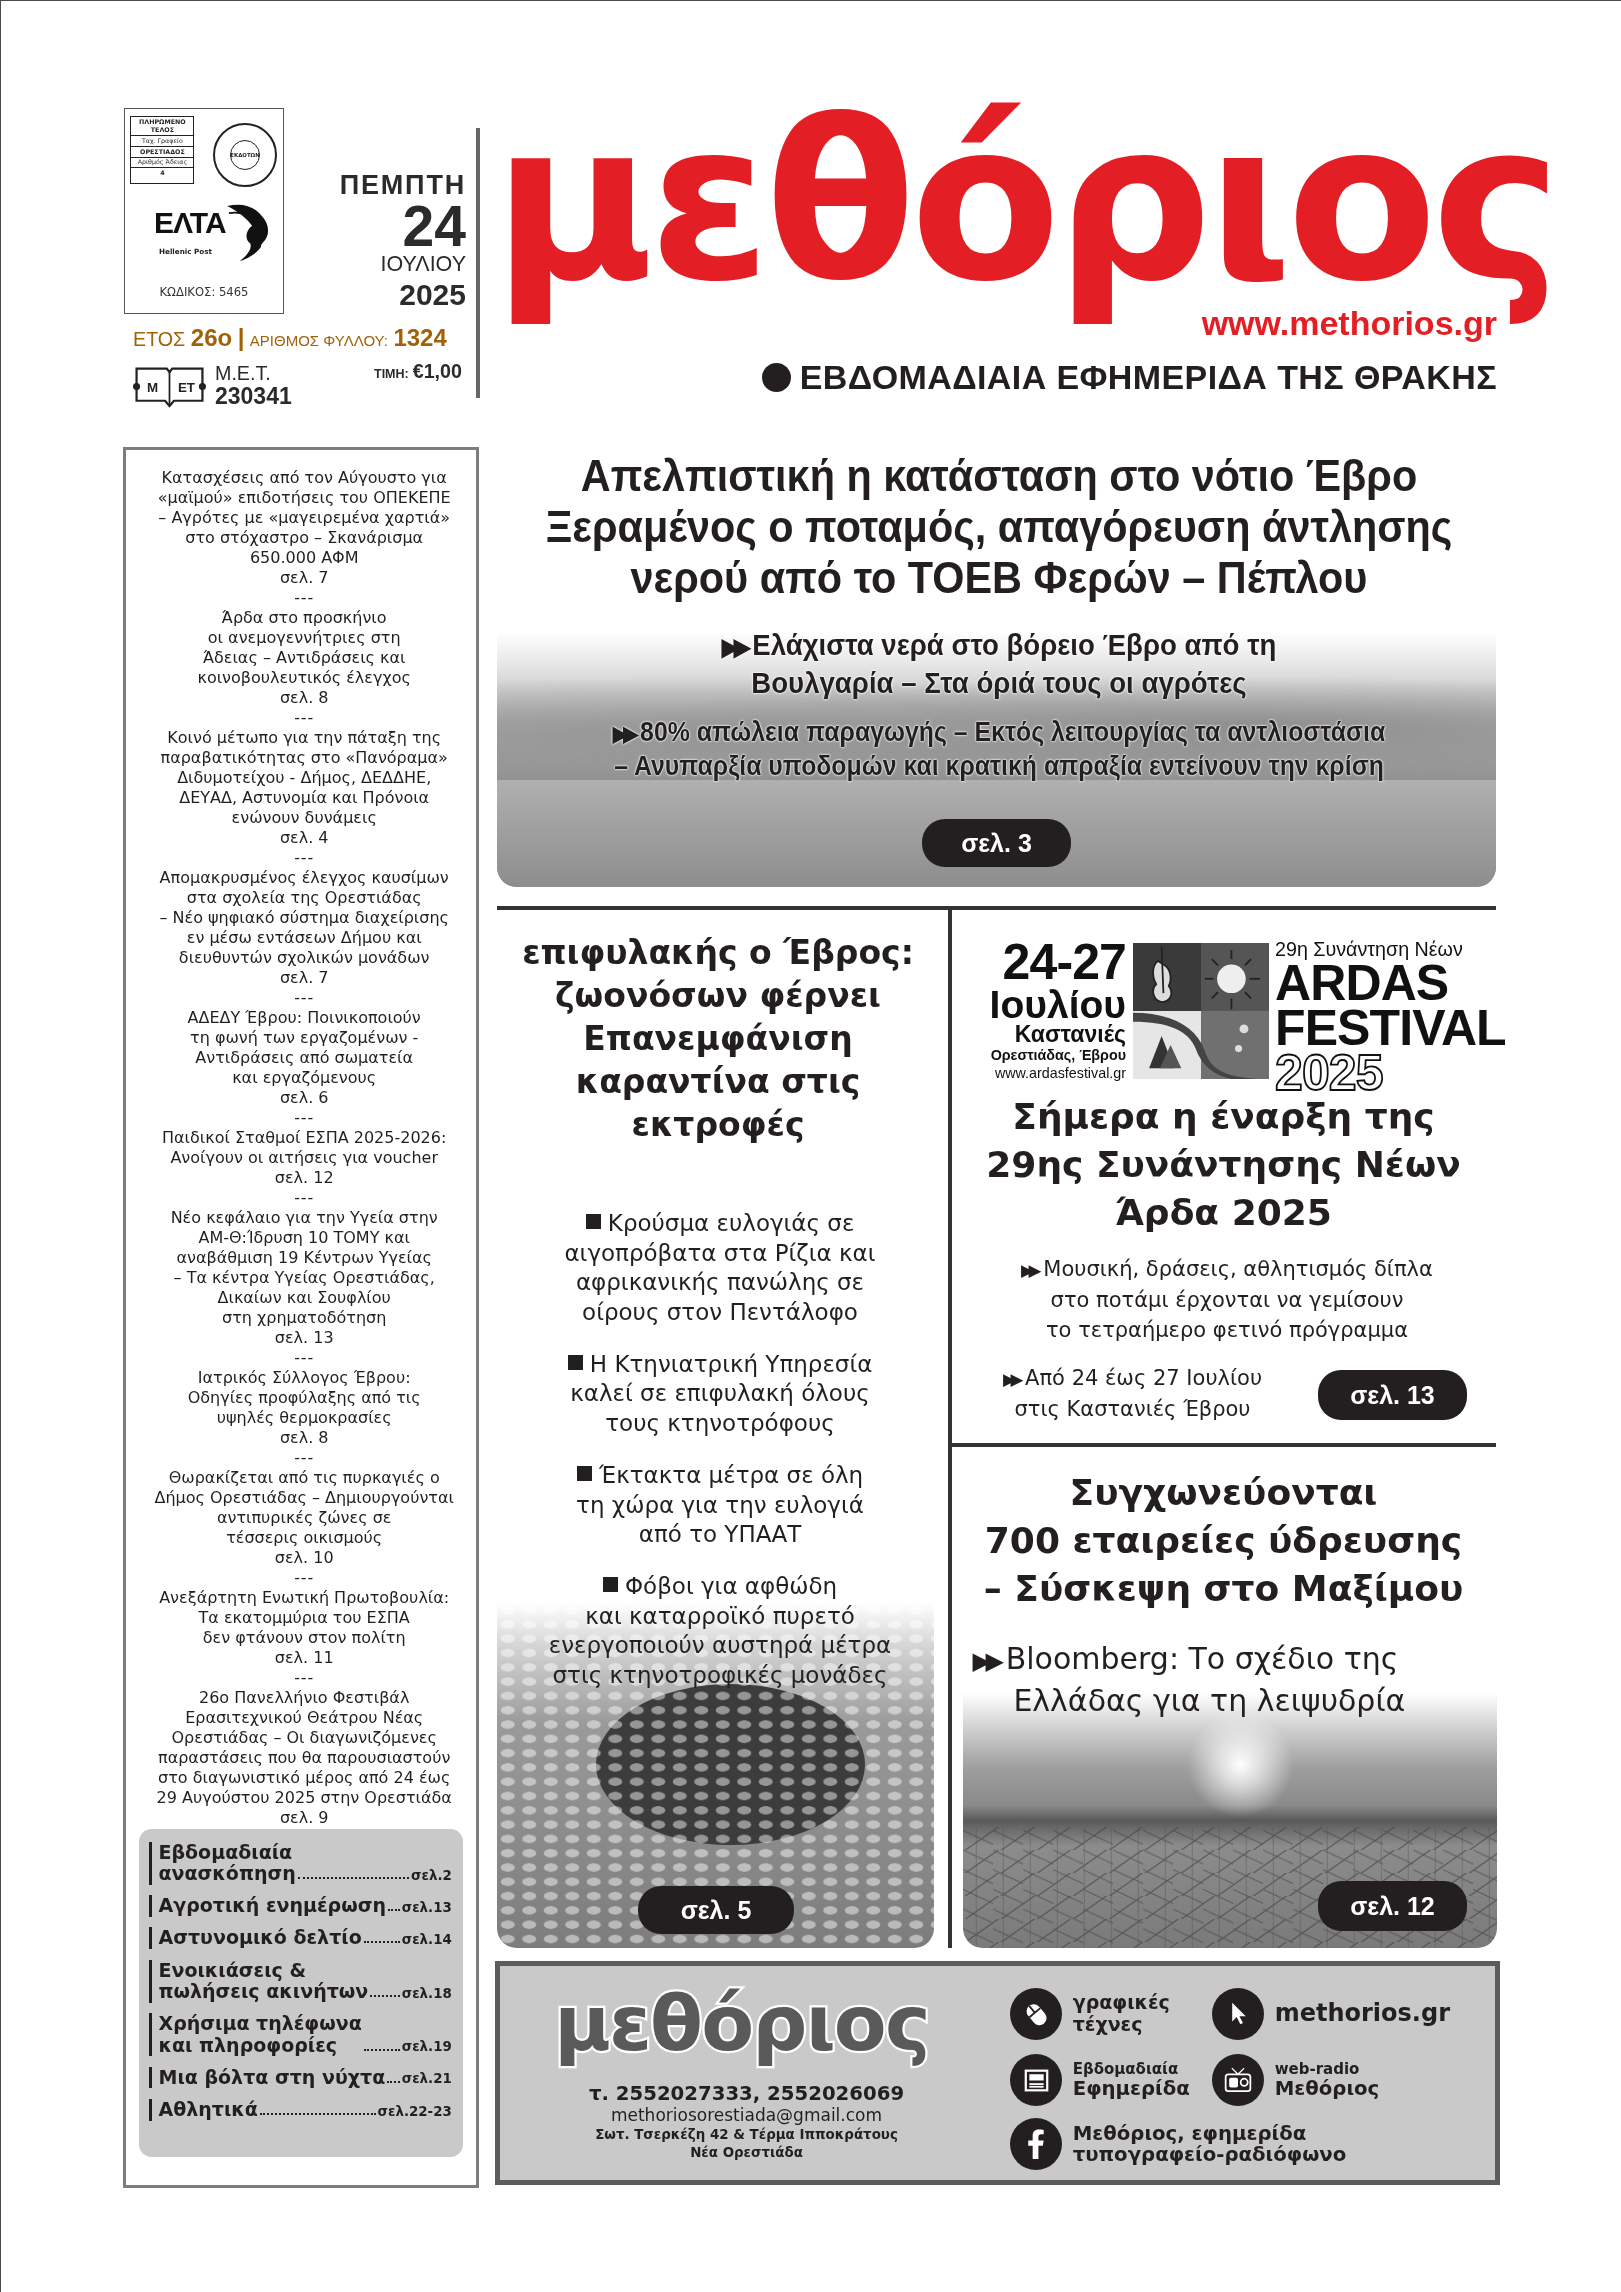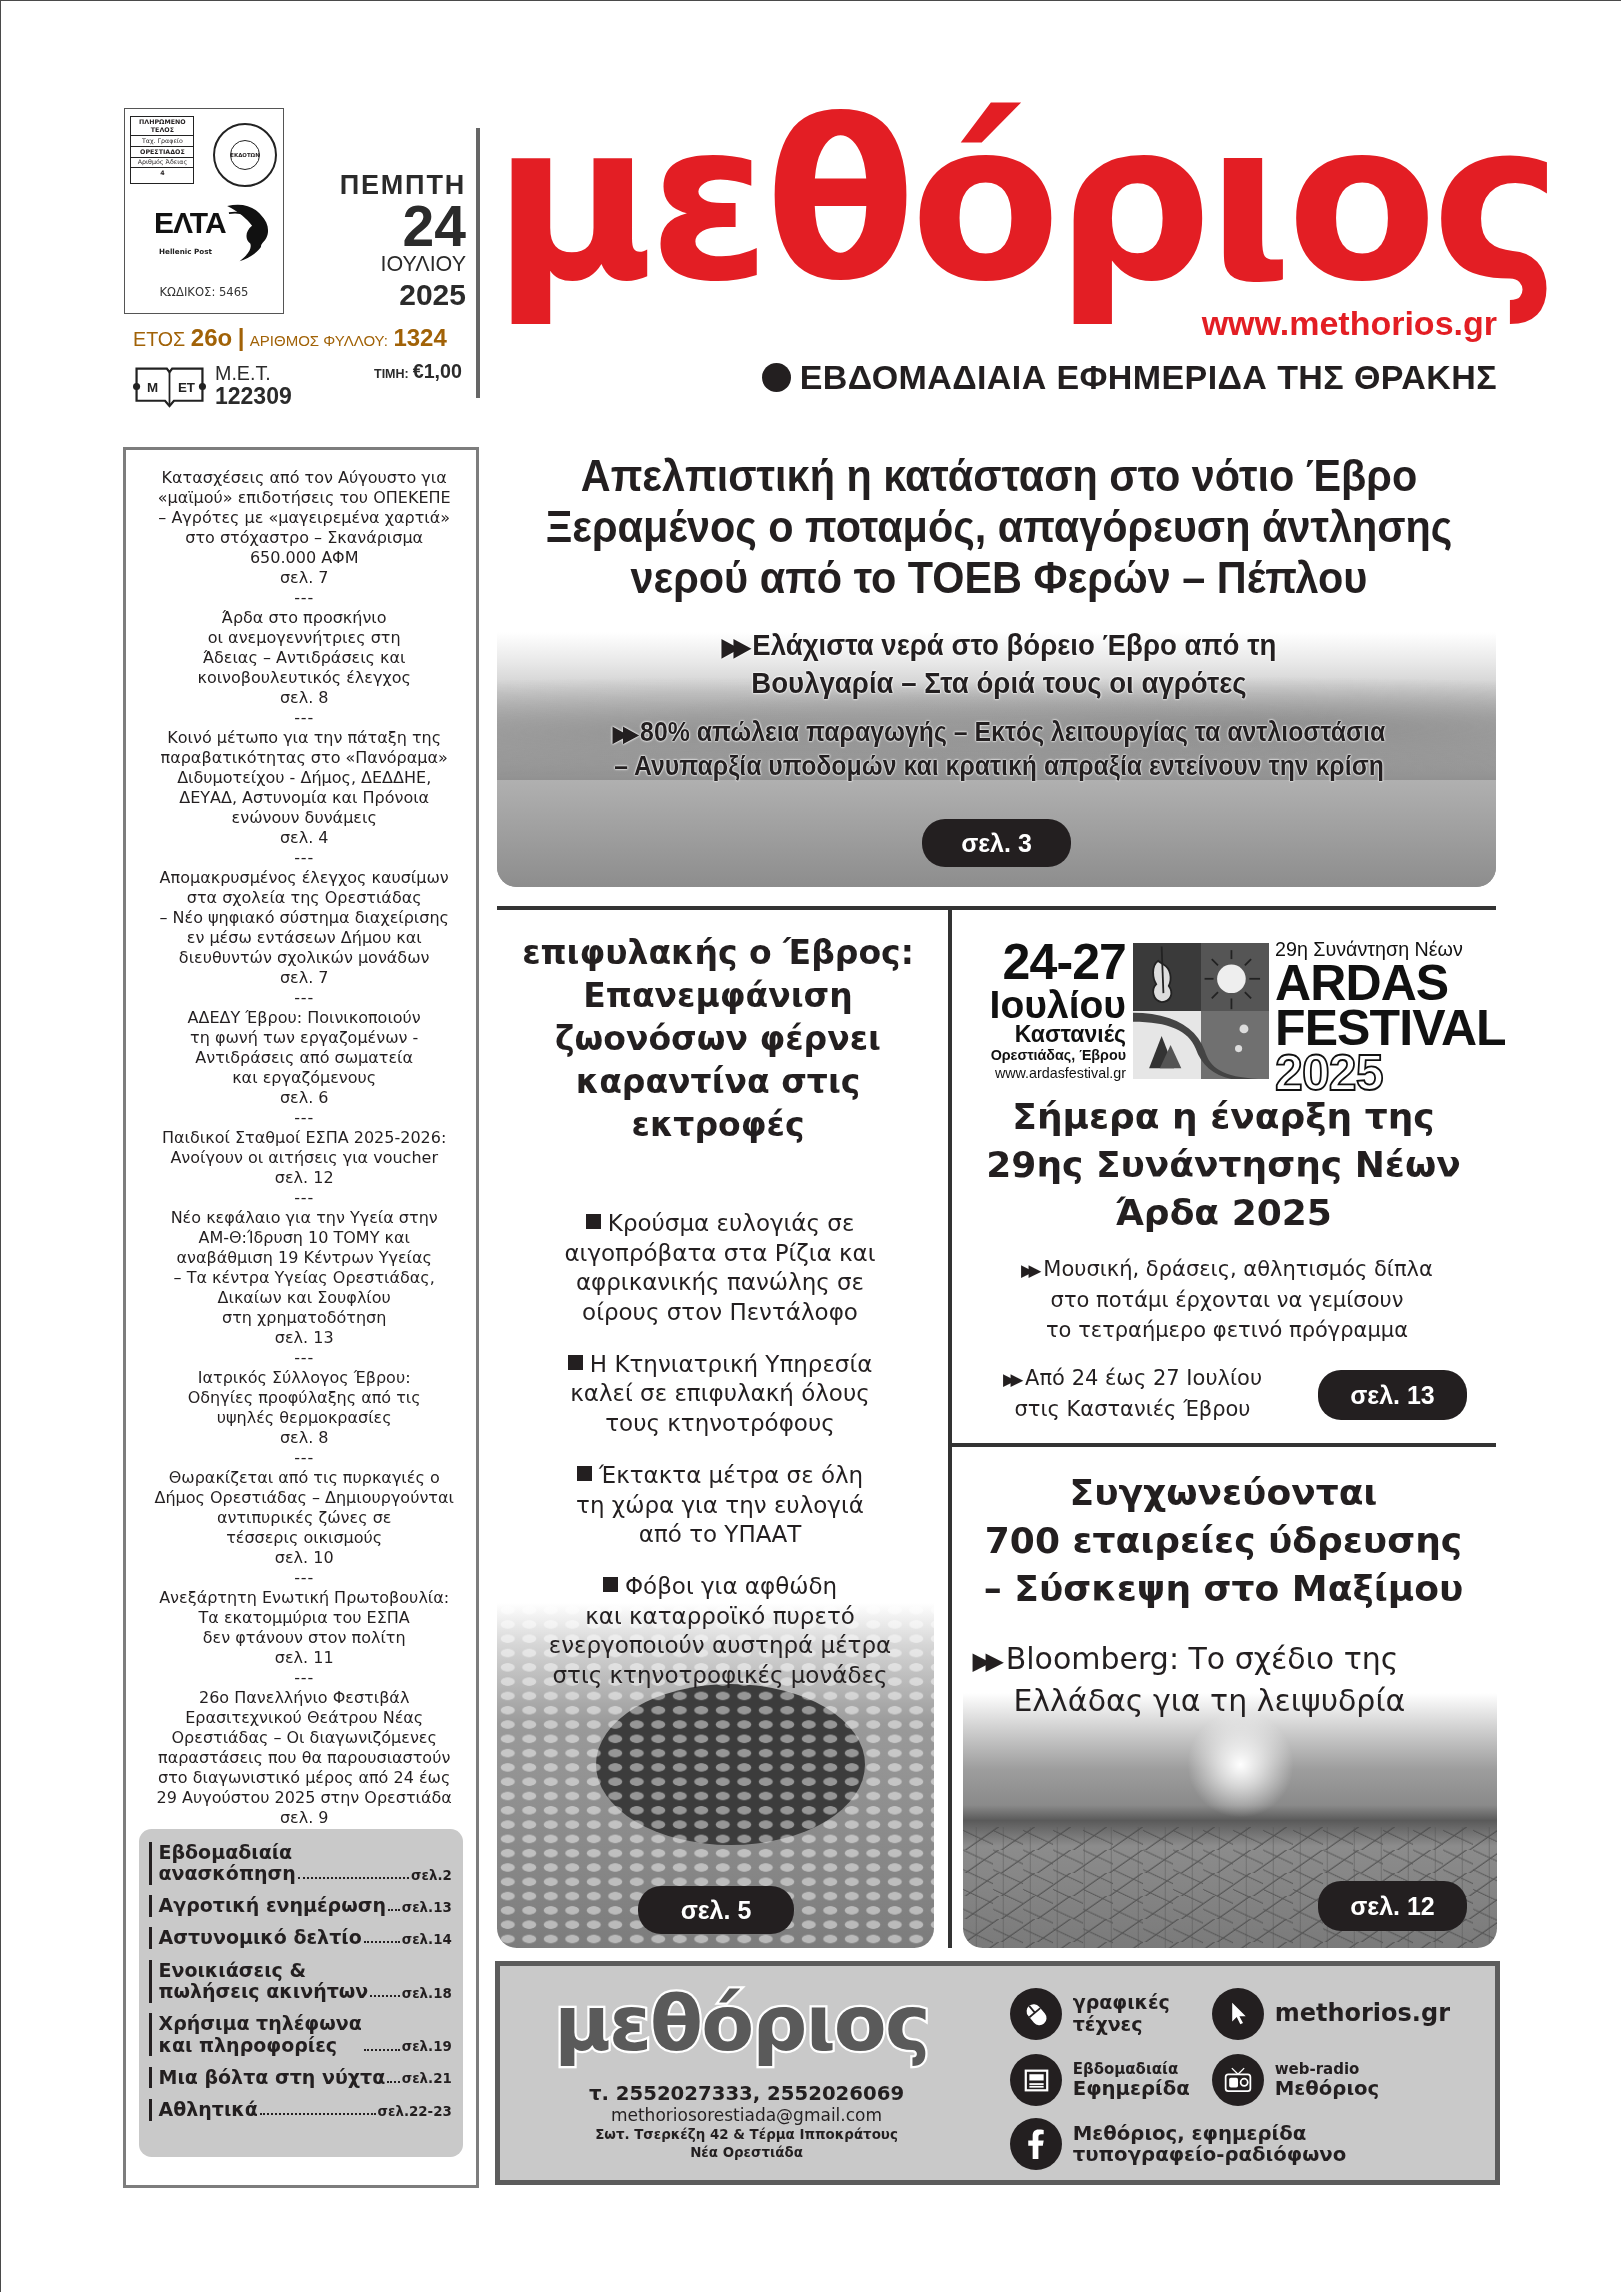--- a/index.html
+++ b/index.html
@@ -180,21 +180,21 @@
 <svg class="met-icon" viewBox="0 0 82 48">
   <path d="M4 4 H38 L41 8 L44 4 H78 V40 H46 L41 46 L36 40 H4 Z" fill="none" stroke="#222" stroke-width="2.5"></path>
   <line x1="41" y1="8" x2="41" y2="44" stroke="#222" stroke-width="2"></line>
   <circle cx="4" cy="24" r="4" fill="#222"></circle>
     <circle cx="78" cy="24" r="4" fill="#222"></circle>
   <text x="22" y="30" font-size="15" font-weight="bold" text-anchor="middle" font-family="Liberation Sans, sans-serif" fill="#222">Μ</text>
   <text x="60" y="30" font-size="15" font-weight="bold" text-anchor="middle" font-family="Liberation Sans, sans-serif" fill="#222">ΕΤ</text>
 </svg>
 <div class="met-text">
   <div class="l1">Μ.Ε.Τ.</div>
-  <div class="l2">122309</div>
+  <div class="l2">230341</div>
 </div>
 <div class="price">
   <span class="lbl">ΤΙΜΗ:</span>
   <span class="val">€1,00</span>
 </div>
 
 <div class="brand">μεθόριος</div>
 <div class="brand-url">www.methorios.gr</div>
 <div class="tagline">
   <span class="dot"></span>
@@ -368,22 +368,22 @@
   <div>– Ανυπαρξία υποδομών και κρατική απραξία εντείνουν την κρίση</div>
 </div>
 <div class="page-pill pill-3">σελ. 3</div>
 
 <div class="hr-main"></div>
 <div class="vr-mid"></div>
 <div class="hr-right"></div>
 
 <div class="mid-headline">
   <div>επιφυλακής ο Έβρος:</div>
+  <div>ζωονόσων φέρνει</div>
   <div>Επανεμφάνιση</div>
-  <div>ζωονόσων φέρνει</div>
   <div>καραντίνα στις</div>
   <div>εκτροφές</div>
 </div>
 <div class="sheep-photo">
   <div class="pen"></div>
   <div class="flock"></div>
 </div>
 <div class="mid-bullets" id="mid-bullets">
     <div class="b">
       <div><span class="sq"></span><span>Κρούσμα ευλογιάς σε</span></div>

